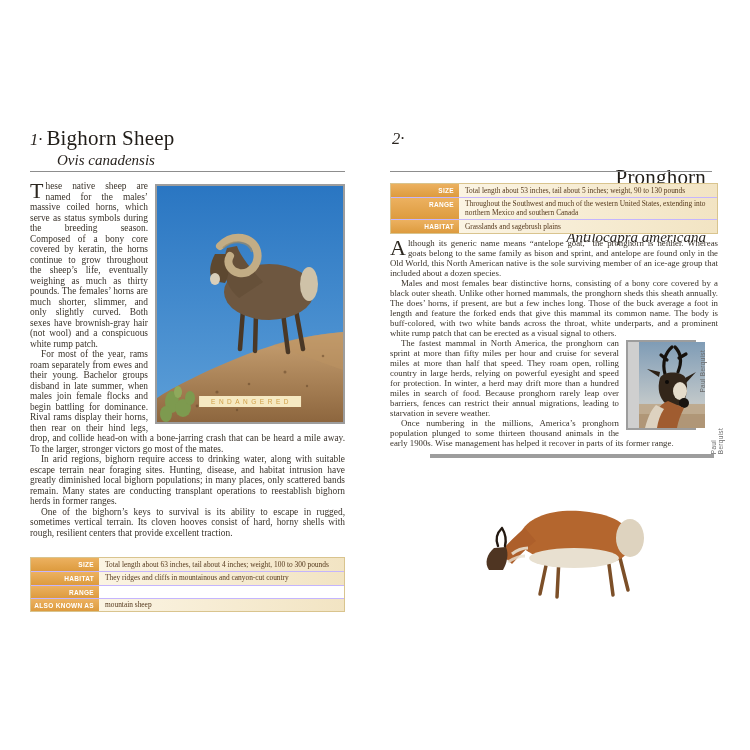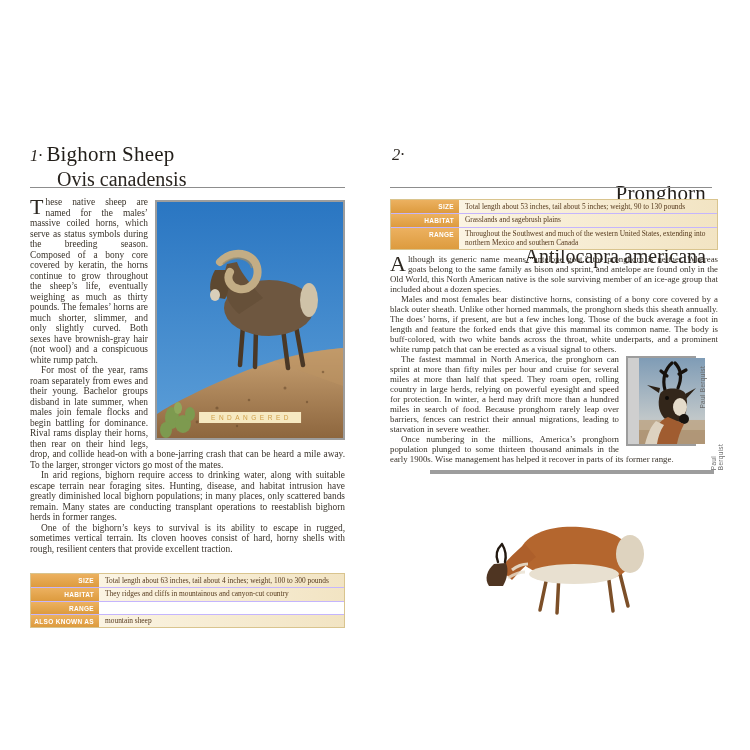--- a/index.html
+++ b/index.html
@@ -1,28 +1,28 @@
 <!DOCTYPE html>
 <html><head>
 <meta charset="utf-8">
 <style>
   html,body{margin:0;padding:0;}
   body{
     width:750px;height:750px;position:relative;background:#ffffff;
     font-family:"Liberation Serif", serif;color:#332d26;overflow:hidden;
   }
-  .page{position:absolute;top:16px;height:596px;}
+  .page{position:absolute;top:0;height:596px;}
   #left-page{left:30px;width:315px;}
   #right-page{left:390px;width:330px;}
 
   
   .header{position:absolute;top:126px;left:0;right:0;}
   .page-num{font-style:italic;font-size:16.5px;color:#2a2520;}
   .title{font-size:21px;letter-spacing:.2px;color:#211d18;}
-  .subtitle{font-size:20px;color:#2a2520;margin-top:1px;}
+  .subtitle{font-style:italic;font-size:15px;color:#2a2520;margin-top:1px;}
   #left-page .subtitle{margin-left:27px;}
   #right-page .header{text-align:right;}
   #right-page .page-num{position:absolute;left:2px;top:3px;}
   #right-page .title,#right-page .subtitle{padding-right:14px;margin-top:39px;}
   .rule{position:absolute;top:171px;left:0;right:0;border-top:1px solid #8d8d8d;}
   #right-page .rule{right:8px;}
 
   
   .body-text{position:absolute;left:0;right:0;text-align:justify;color:#3a332a;}
   #left-page .body-text{top:181px;font-size:9.4px;line-height:10.5px;height:372px;overflow:hidden;}
@@ -167,26 +167,26 @@
     <div class="subtitle">Antilocapra americana</div>
   </div>
   <div class="rule"></div>
 
   <div class="facts">
     <div class="frow">
       <div class="flabel">SIZE</div>
       <div class="fvalue">Total length about 53 inches, tail about 5 inches; weight, 90 to 130 pounds</div>
     </div>
     <div class="frow">
+      <div class="flabel">RANGE</div>
+      <div class="fvalue">Throughout the Southwest and much of the western United States, extending into northern Mexico and southern Canada</div>
+    </div>
+    <div class="frow">
       <div class="flabel">HABITAT</div>
       <div class="fvalue">Grasslands and sagebrush plains</div>
-    </div>
-    <div class="frow">
-      <div class="flabel">RANGE</div>
-      <div class="fvalue">Throughout the Southwest and much of the western United States, extending into northern Mexico and southern Canada</div>
     </div>
   </div>
 
   <div class="body-text">
     <p><span class="dropcap">A</span><span>lthough its generic name means “antelope goat,” the pronghorn is neither. Whereas goats belong to the same family as bison and sprint, and antelope are found only in the Old World, this North American native is the sole surviving member of an ice-age group that included about a dozen species.</span></p>
     <p class="ind">Males and most females bear distinctive horns, consisting of a bony core covered by a black outer sheath. Unlike other horned mammals, the pronghorn sheds this sheath annually. The does’ horns, if present, are but a few inches long. Those of the buck average a foot in length and feature the forked ends that give this mammal its common name. The body is buff-colored, with two white bands across the throat, white underparts, and a prominent white rump patch that can be erected as a visual signal to others.</p>
     <p class="ind">
       <span id="prong-head-wrap">
         <span class="photo-frame">
           <svg width="66" height="86" viewBox="0 0 66 86">

